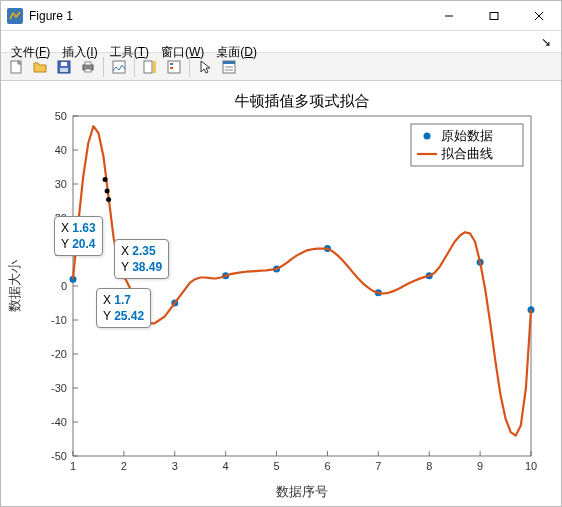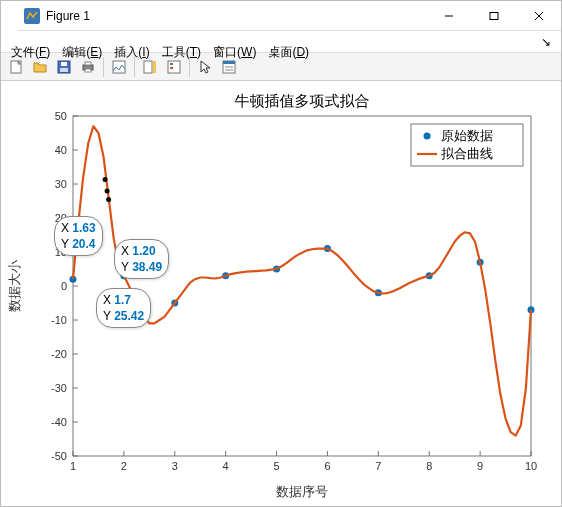--- a/index.html
+++ b/index.html
@@ -1,31 +1,31 @@
 <!DOCTYPE html>
 <html><head>
 <meta charset="utf-8">
 <style>
   * { box-sizing: border-box; margin: 0; padding: 0; }
   body { font-family: "Segoe UI", "Microsoft YaHei", Arial, sans-serif; font-size: 12px; background: #fff; width: 562px; height: 507px; overflow: hidden; border: 1px solid #bbb; }
-  .titlebar { height: 30px; display: flex; align-items: center; padding: 0 0 0 6px; border-bottom: 1px solid #ddd; margin-left: 17px; }
+  .titlebar { height: 30px; display: flex; align-items: center; padding: 0 0 0 6px; border-bottom: 1px solid #ddd; }
   .titlebar .icon { width: 16px; height: 16px; margin-right: 6px; }
   .titlebar .title { flex: 1; font-size: 12px; color: #000; }
   .winbtns { display: flex; }
   .winbtn { width: 45px; height: 29px; display: flex; align-items: center; justify-content: center; }
   .menubar { height: 22px; display: flex; align-items: center; padding: 0 4px; border-bottom: 1px solid #ddd; font-size: 12px; }
   .menuitem { padding: 0 6px; line-height: 22px; margin-top: 20px; }
   .menuitem u { text-decoration: underline; }
   .menudrop { margin-left: auto; padding: 0 6px; }
   .toolbar { height: 28px; display: flex; align-items: center; padding: 2px 4px; background: #f4f4f4; border-bottom: 1px solid #ccc; gap: 2px; }
   .tbtn { width: 22px; height: 22px; display: flex; align-items: center; justify-content: center; border: 1px solid transparent; border-radius: 2px; }
   .tsep { width: 1px; height: 20px; background: #ccc; margin: 0 2px; }
   .plotarea { position: relative; width: 100%; height: 425px; background: #fff; }
   .plotarea svg { display: block; }
-  .datatip { position: absolute; background: #fff; border: 1px solid #888; border-radius: 16px; padding: 3px 6px; font-size: 12px; line-height: 1.35; box-shadow: 1px 1px 3px rgba(0,0,0,0.15); white-space: nowrap; }
+  .datatip { position: absolute; background: #fff; border: 1px solid #888; border-radius: 4px; padding: 3px 6px; font-size: 12px; line-height: 1.35; box-shadow: 1px 1px 3px rgba(0,0,0,0.15); white-space: nowrap; }
   .datatip .lbl { color: #000; }
   .datatip .val { color: #0072bd; font-weight: bold; }
   .axis-label { font-size: 13px; fill: #333; font-family: inherit; }
   .tick-label { font-size: 11px; fill: #333; }
   .chart-title { font-size: 15px; fill: #000; }
   .legend-box { fill: #fff; stroke: #555; stroke-width: 0.8; }
   .legend-text { font-size: 13px; fill: #000; }
 </style>
 </head>
 <body>
@@ -50,21 +50,20 @@
     <div class="winbtn">
         <svg width="10" height="10" viewBox="0 0 10 10">
           <path d="M1 1 L9 9 M9 1 L1 9" stroke="#000" stroke-width="1"></path>
         </svg>
       </div>
   </div>
 </div>
 
 <div class="menubar">
   <div class="menuitem"><span>文件</span>(<u>F</u>)</div>
-  <div class="menuitem"><span>编辑</span>(<u>E</u>)</div>
   <div class="menuitem"><span>插入</span>(<u>I</u>)</div>
   <div class="menuitem"><span>工具</span>(<u>T</u>)</div>
   <div class="menuitem"><span>窗口</span>(<u>W</u>)</div>
   <div class="menuitem"><span>桌面</span>(<u>D</u>)</div>
   <div class="menudrop">↘</div>
 </div>
 
 <div class="toolbar">
   <div class="tbtn">
       <svg width="16" height="16">
@@ -194,20 +193,20 @@
       <text x="440" y="59" class="legend-text">原始数据</text>
       <line x1="416" y1="73" x2="436" y2="73" stroke="#d95319" stroke-width="2.2"></line>
       <text x="440" y="77" class="legend-text">拟合曲线</text>
     </svg>
 
   <div class="datatip" style="left:53px;top:135px;">
     <span class="lbl">X</span> <span class="val">1.63</span><br>
     <span class="lbl">Y</span> <span class="val">20.4</span>
   </div>
   <div class="datatip" style="left:113px;top:158px;">
-    <span class="lbl">X</span> <span class="val">1.20</span><br>
+    <span class="lbl">X</span> <span class="val">2.35</span><br>
     <span class="lbl">Y</span> <span class="val">38.49</span>
   </div>
   <div class="datatip" style="left:95px;top:207px;">
     <span class="lbl">X</span> <span class="val">1.7</span><br>
     <span class="lbl">Y</span> <span class="val">25.42</span>
   </div>
 </div>
 
 </body></html>

